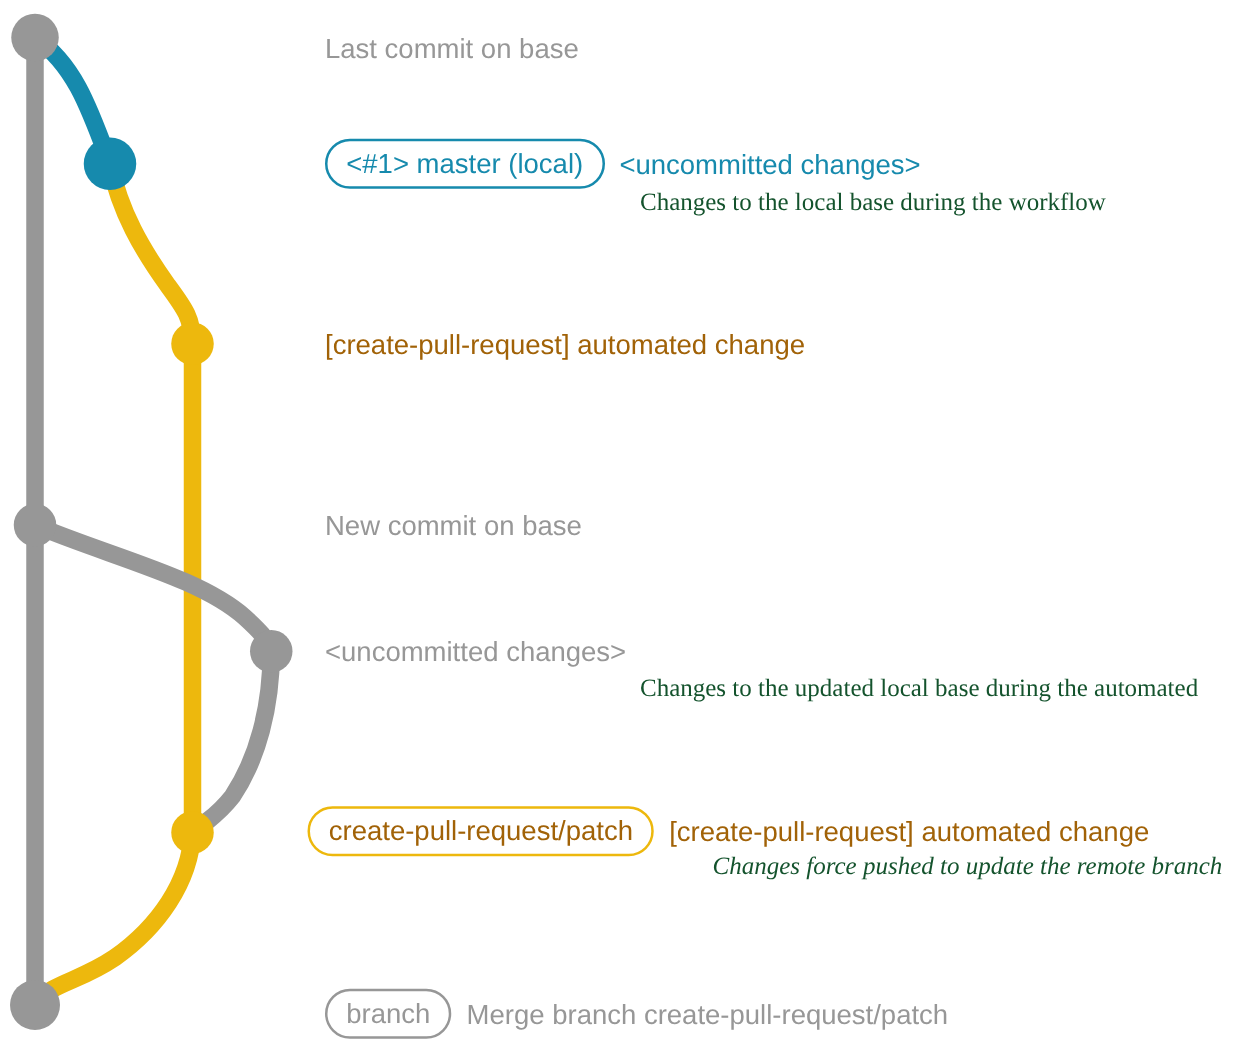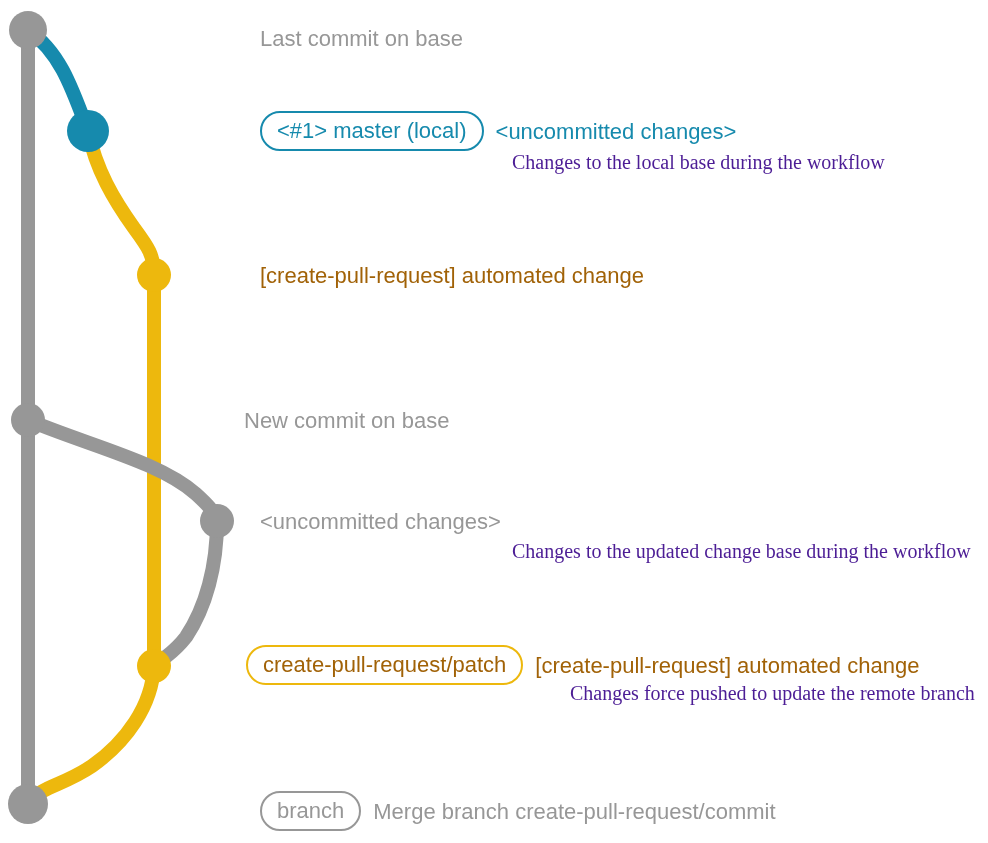--- a/index.html
+++ b/index.html
@@ -41,21 +41,21 @@
     border: 2px solid;
     border-radius: 20px;
     font-size: 22px;
     background: #ffffff;
   }
   .note {
     position: absolute;
     font-family: "Liberation Serif", serif;
     font-size: 20px;
     line-height: 24px;
-    color: #4c1d95;
+    color: #14532d;
     white-space: nowrap;
   }
   .c-gray   { color: #979797; }
   .c-blue   { color: #168aad; }
   .c-yellow { color: #a16207; }
   .tag.c-gray   { border-color: #979797; }
   .tag.c-blue   { border-color: #168aad; }
   .tag.c-yellow { border-color: #edb80d; }
 </style>
 </head>
@@ -91,37 +91,37 @@
         <span>&lt;#1&gt; master (local)</span>
       </span>
     <span class="msg c-blue">&lt;uncommitted changes&gt;</span>
   </div>
   <div class="note" style="left:512px; top:150px;">Changes to the local base during the workflow</div>
 
   <div class="row" style="left:260px; top:255px;">
     <span class="msg c-yellow">[create-pull-request] automated change</span>
   </div>
 
-  <div class="row" style="left:244px; top:400px;justify-content:center;">
+  <div class="row" style="left:260px; top:400px;justify-content:center;">
     <span class="msg c-gray">New commit on base</span>
   </div>
 
   <div class="row" style="left:260px; top:501px;">
     <span class="msg c-gray">&lt;uncommitted changes&gt;</span>
   </div>
-  <div class="note" style="left:512px; top:539px;">Changes to the updated change base during the workflow</div>
+  <div class="note" style="left:512px; top:539px;">Changes to the updated local base during the automated</div>
 
   <div class="row" style="left:246px; top:645px;">
     <span class="tag c-yellow">
         <span>create-pull-request/patch</span>
       </span>
     <span class="msg c-yellow">[create-pull-request] automated change</span>
   </div>
-  <div class="note" style="left:570px; top:681px;">Changes force pushed to update the remote branch</div>
+  <div class="note" style="left:570px; top:681px;font-style:italic;">Changes force pushed to update the remote branch</div>
 
   <div class="row" style="left:260px; top:791px;">
     <span class="tag c-gray">
         <span>branch</span>
       </span>
-    <span class="msg c-gray">Merge branch create-pull-request/commit</span>
+    <span class="msg c-gray">Merge branch create-pull-request/patch</span>
   </div>
 
 </div>
 
 </body></html>

